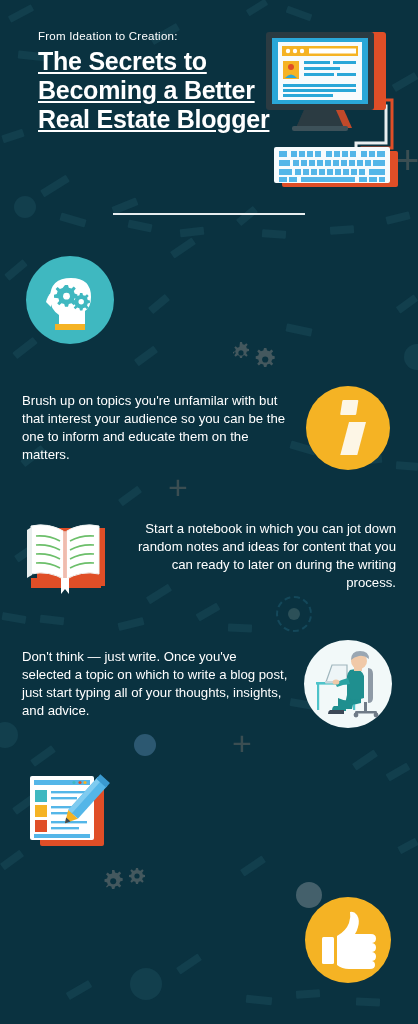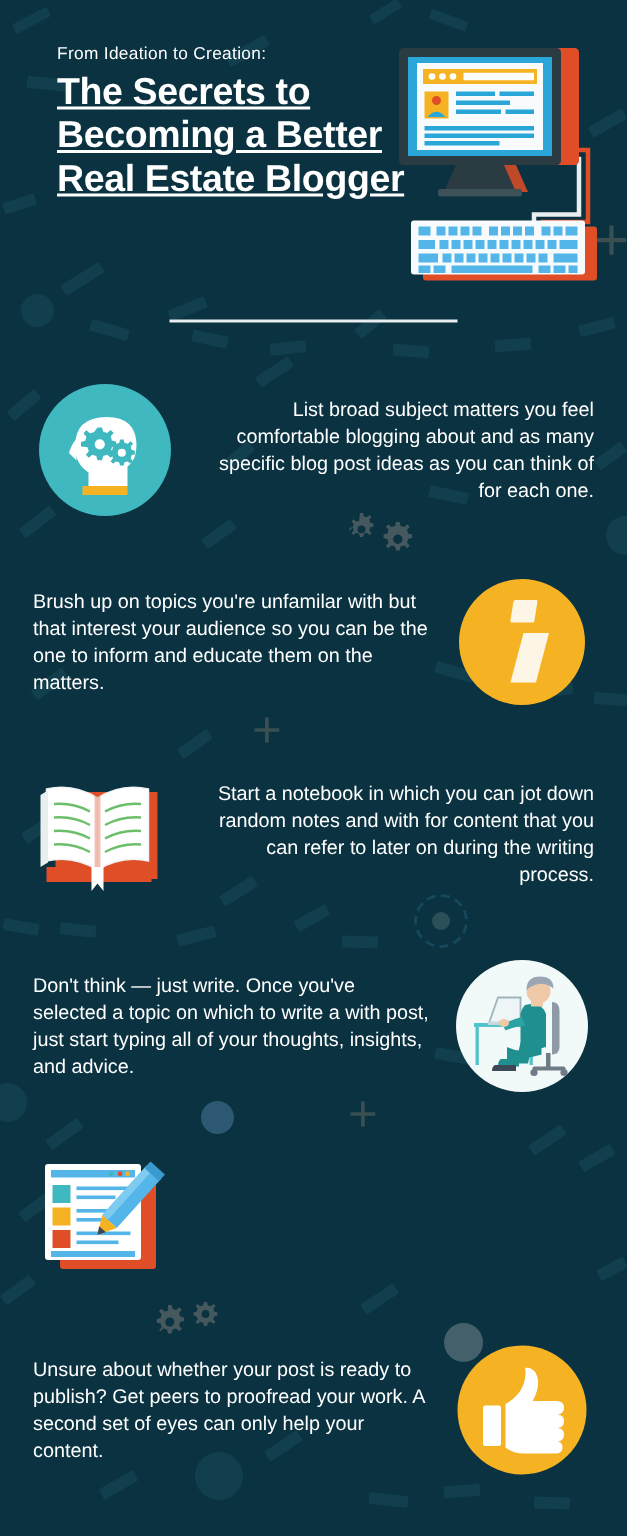--- a/index.html
+++ b/index.html
@@ -334,21 +334,20 @@
           <path d="M22 48 q2-7 5-9 l0 14 z" fill="#ffffff"></path>
           <rect x="31" y="70" width="30" height="6" fill="#f5b324"></rect>
           <g fill="#3fb8c0">
             <path d="M41 31 l3 0 .8 2.8 2.7.8 2.3-2 2 2-2 2.3.8 2.7 2.8.8 0 3-2.8.8-.8 2.7 2 2.3-2 2-2.3-2-2.7.8-.8 2.8-3 0-.8-2.8-2.7-.8-2.3 2-2-2 2-2.3-.8-2.7L30 43.7l0-3 2.8-.8.8-2.7-2-2.3 2-2 2.3 2 2.7-.8z"></path>
             <circle cx="42.5" cy="42.2" r="3.4" fill="#ffffff"></circle>
             <path d="M56 39 l2.4 0 .6 2.2 2.2.6 1.8-1.6 1.7 1.7-1.6 1.8.6 2.2 2.2.6 0 2.4-2.2.6-.6 2.2 1.6 1.8-1.7 1.7-1.8-1.6-2.2.6-.6 2.2-2.4 0-.6-2.2-2.2-.6-1.8 1.6-1.7-1.7 1.6-1.8-.6-2.2L48.6 49l0-2.4 2.2-.6.6-2.2-1.6-1.8 1.7-1.7 1.8 1.6 2.2-.6z"></path>
             <circle cx="57.2" cy="47.8" r="2.7" fill="#ffffff"></circle>
           </g>
         </svg>
       </div>
-      <div class="block-text">List broad subject matters you feel comfortable blogging about and as many specific blog post ideas as you can think of for each one.</div>
     </div>
 
     <div class="block icon-right">
       <div class="block-icon">
         <svg width="88" height="88" viewBox="0 0 88 88">
           <circle cx="44" cy="44" r="42" fill="#f5b324"></circle>
           <g fill="#fdf6e6">
             <rect x="41" y="16" width="16" height="15" rx="1" transform="skewX(-9)"></rect>
             <path d="M47 38 l17 0 -7 33 -17 0 z" transform="skewX(-3)"></path>
           </g>
@@ -382,21 +381,21 @@
             <path d="M71 31 q-13-1-24 5"></path>
             <path d="M71 40 q-13-1-24 5"></path>
             <path d="M71 49 q-13-1-24 5"></path>
           </g>
 
           <rect x="40" y="16" width="4" height="50" fill="#e04e27" opacity="0.35"></rect>
 
           <path d="M38 64 L46 64 L46 80 L42 75 L38 80 Z" fill="#ffffff"></path>
         </svg>
       </div>
-      <div class="block-text">Start a notebook in which you can jot down random notes and with for content that you can refer to later on during the writing process.</div>
+      <div class="block-text">Start a notebook in which you can jot down random notes and ideas for content that you can ready to later on during the writing process.</div>
     </div>
 
     <div class="block icon-right">
       <div class="block-icon">
         <svg width="92" height="92" viewBox="0 0 92 92">
           <circle cx="46" cy="46" r="44" fill="#f2f9f9"></circle>
 
           <rect x="14" y="44" width="40" height="2.6" fill="#4ec3c9"></rect>
           <rect x="15" y="46" width="2.2" height="26" fill="#4ec3c9"></rect>
           <rect x="51" y="46" width="2.2" height="26" fill="#4ec3c9"></rect>
@@ -420,21 +419,21 @@
 
           <path d="M46 40 q-8 2-13 5 l2 4 q7-3 13-3 z" fill="#2aa3a3"></path>
 
           <ellipse cx="34" cy="44" rx="3.4" ry="2.6" fill="#f0c9a8"></ellipse>
 
           <rect x="52" y="27" width="8" height="6" fill="#f0c9a8"></rect>
           <circle cx="57" cy="23" r="8" fill="#f0c9a8"></circle>
           <path d="M49 22 q0-9 9-9 q9 0 9 8 q-5-4-10-3 q-5 1-8 4z" fill="#9aa7b3"></path>
         </svg>
       </div>
-      <div class="block-text">Don't think — just write. Once you've selected a topic on which to write a with post, just start typing all of your thoughts, insights, and advice.</div>
+      <div class="block-text">Don't think — just write. Once you've selected a topic on which to write a blog post, just start typing all of your thoughts, insights, and advice.</div>
     </div>
 
     <div class="block icon-left">
       <div class="block-icon">
         <svg width="96" height="88" viewBox="0 0 96 88">
 
           <rect x="18" y="14" width="64" height="64" rx="2" fill="#e04e27"></rect>
 
           <rect x="8" y="8" width="64" height="64" rx="2" fill="#ffffff"></rect>
 
@@ -469,17 +468,16 @@
     </div>
 
     <div class="block icon-right">
       <div class="block-icon">
         <svg width="90" height="90" viewBox="0 0 90 90">
           <circle cx="45" cy="45" r="43" fill="#f5b324"></circle>
           <rect x="19" y="42" width="12" height="27" rx="1.5" fill="#ffffff"></rect>
           <path d="M34 41 q9-5 12-13 q2-6 1-11 q4-1 7 3 q3 5 1 12 q-1 4-3 7 l16 0 q5 0 5 4.5 q0 4-4 4.5 q4 .5 4 4.5 q0 4-4 4.5 q4 .5 4 4.5 q0 4-4 4.5 q3 .5 3 4 q0 4-5 4 l-21 0 q-7 0-12-4 z" fill="#ffffff"></path>
         </svg>
       </div>
-      <div class="block-text">Unsure about whether your post is ready to publish? Get peers to proofread your work. A second set of eyes can only help your content.</div>
     </div>
 
   </div>
 </div>
 
 </body></html>

